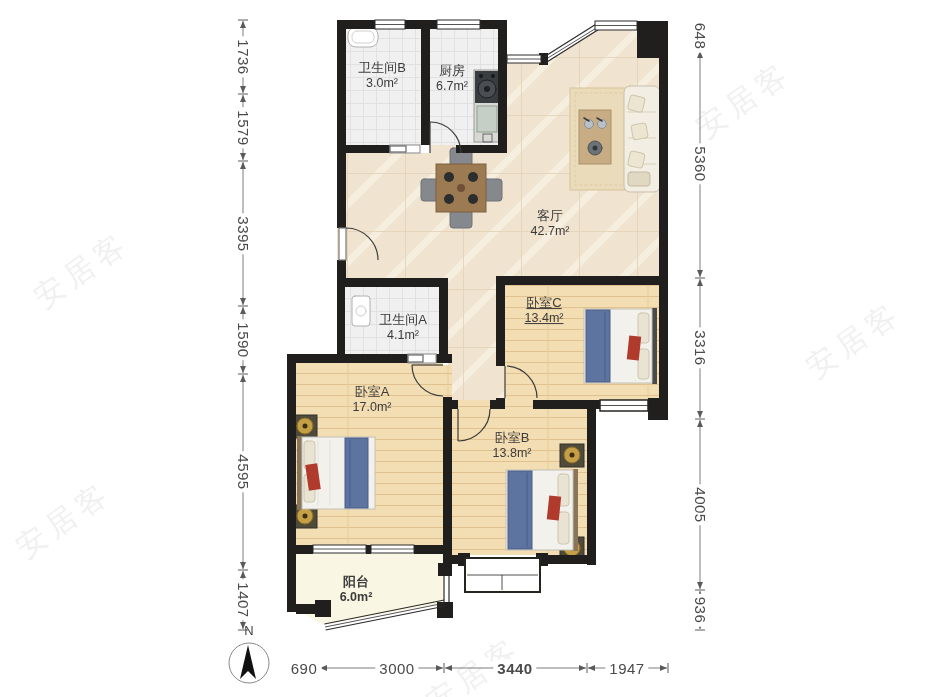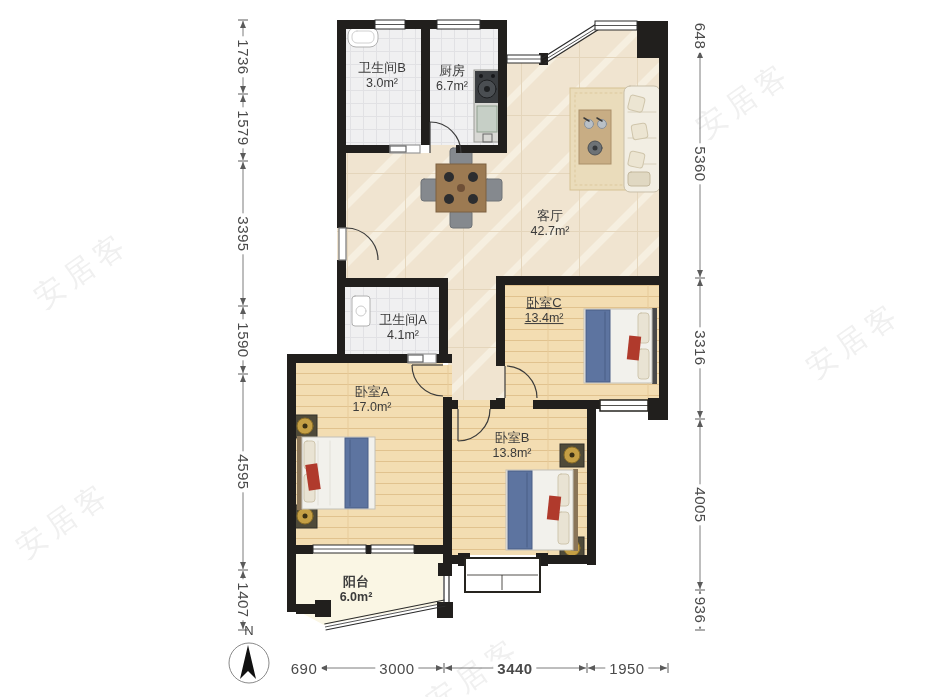--- a/index.html
+++ b/index.html
@@ -392,16 +392,16 @@
   <div class="dim v" style="left:243px;top:472px;">4595</div>
   <div class="dim v" style="left:243px;top:600px;">1407</div>
   <div class="dim v" style="left:700px;top:36px;">648</div>
   <div class="dim v" style="left:700px;top:164px;">5360</div>
   <div class="dim v" style="left:700px;top:348px;">3316</div>
   <div class="dim v" style="left:700px;top:505px;">4005</div>
   <div class="dim v" style="left:700px;top:610px;">936</div>
   <div class="dim h" style="left:304px;top:668px;">690</div>
   <div class="dim h" style="left:397px;top:668px;">3000</div>
   <div class="dim h" style="left:515px;top:668px;font-weight:bold;">3440</div>
-  <div class="dim h" style="left:627px;top:668px;">1950</div>
+  <div class="dim h" style="left:627px;top:668px;">1947</div>
 
   <div class="north-label" style="left:249px;top:630px;">N</div>
 </div>
 
 </body></html>

